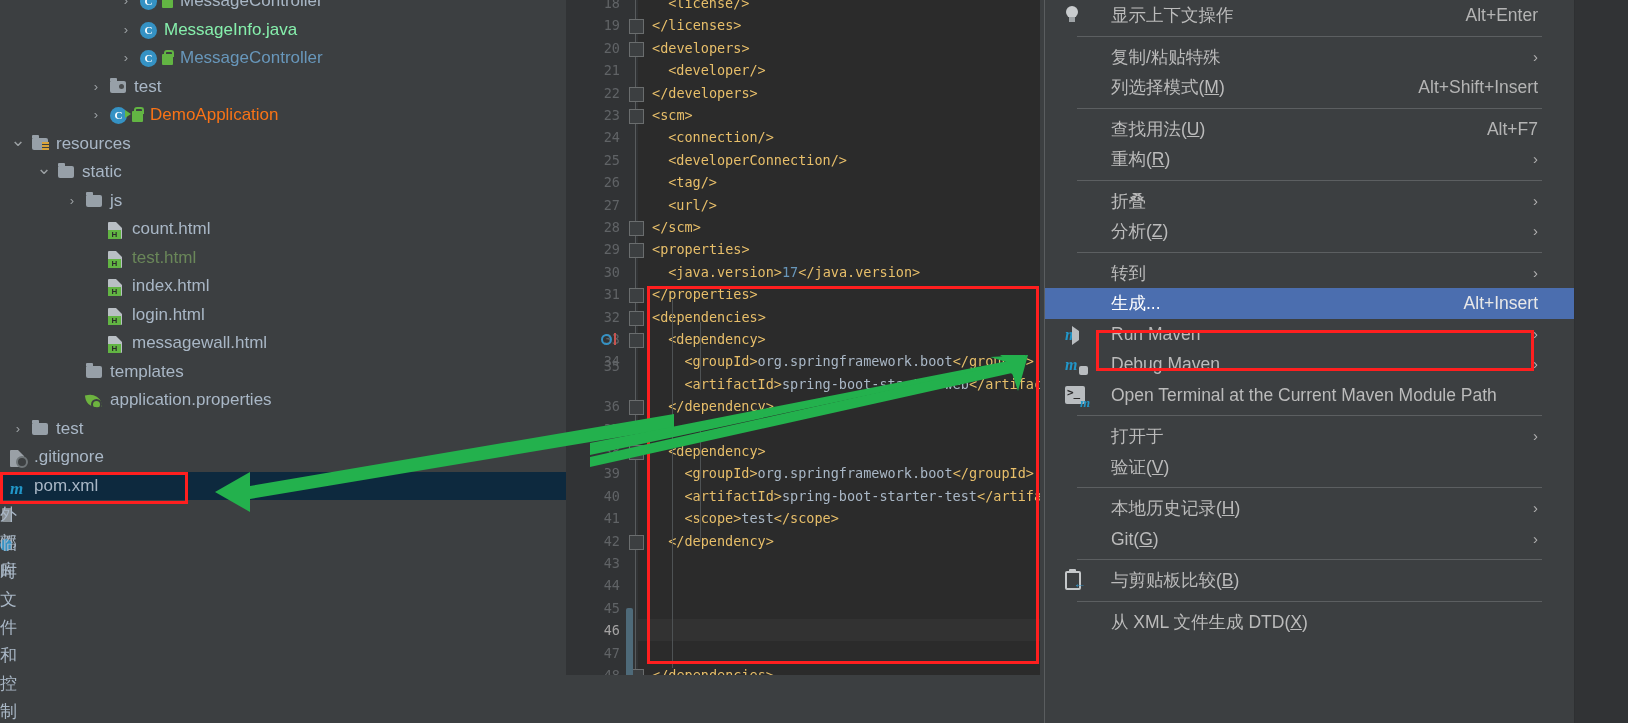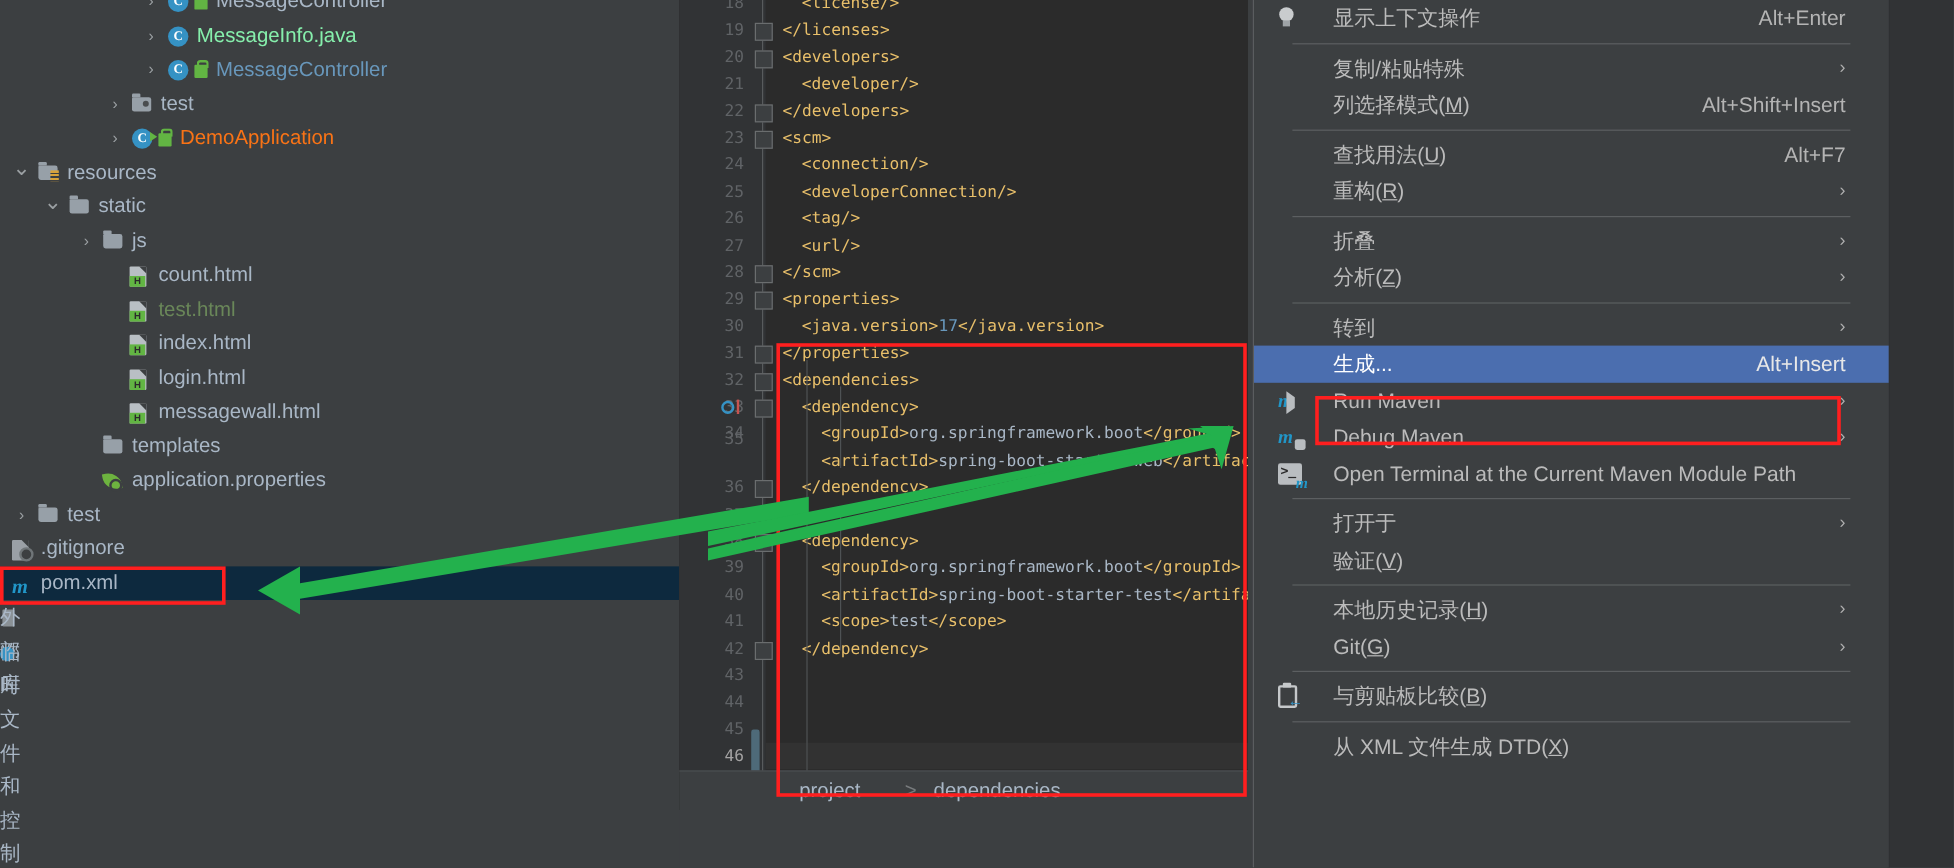--- a/index.html
+++ b/index.html
@@ -409,25 +409,20 @@
         <div class="lnum" style="top: 641.6px;">47</div>
         <div class="lnum" style="top: 664px;">48</div>
         <div class="fold" style="top: 664px;"></div>
         <div class="code-line ctext" style="top: 664px; left: 86px;">&lt;/dependencies&gt;</div>
         <div class="lnum" style="top: 686.4px;">49</div>
         <div class="indent-guide" style="left: 106px; top: 300px; height: 368px;"></div>
         <div class="indent-guide" style="left: 134px; top: 322px; height: 68px;"></div>
         <div class="indent-guide" style="left: 134px; top: 430px; height: 112px;"></div>
       </div>
     <div id="code-scroll-thumb" style="top:608px;height:70px;"></div>
-    <div id="breadcrumb">
-      <span class="bc" id="bc0" style="left:100px;">project</span>
-      <span class="bc" style="left:188px;color:#787b7d;">&gt;</span>
-      <span class="bc" id="bc1" style="left:212px;">dependencies</span>
-    </div>
   </div>
 
   <div id="ctx-right-gap"></div>
   <div id="ctx-menu">
       <div class="mi">
         <span class="micon">
           <span class="mic-bulb" style="display: block; position: relative;"></span>
         </span>
         <span class="mlabel">显示上下文操作</span>
         <span class="mshort">Alt+Enter</span>

